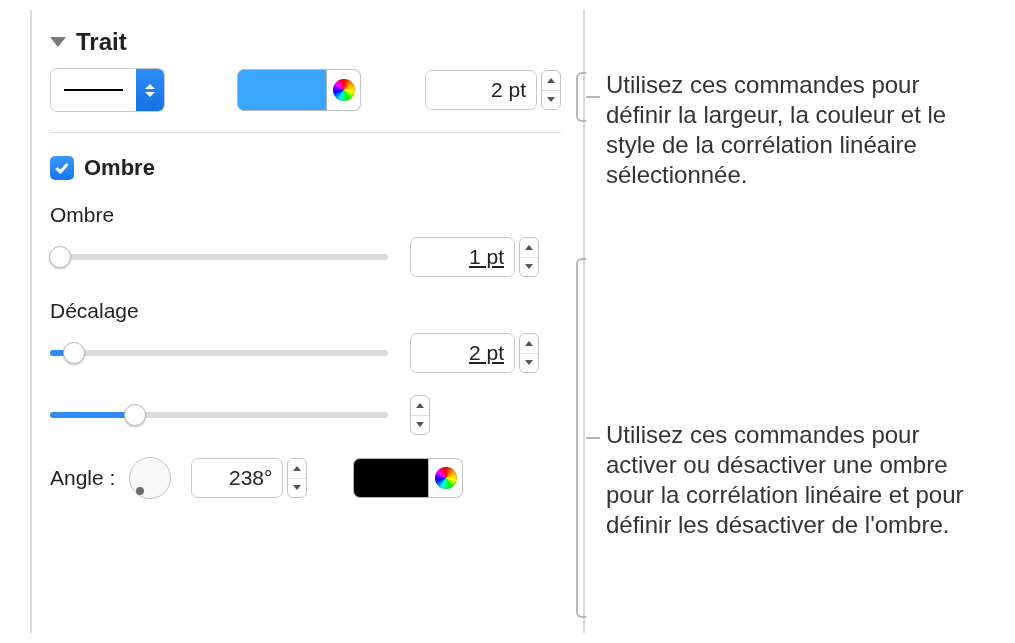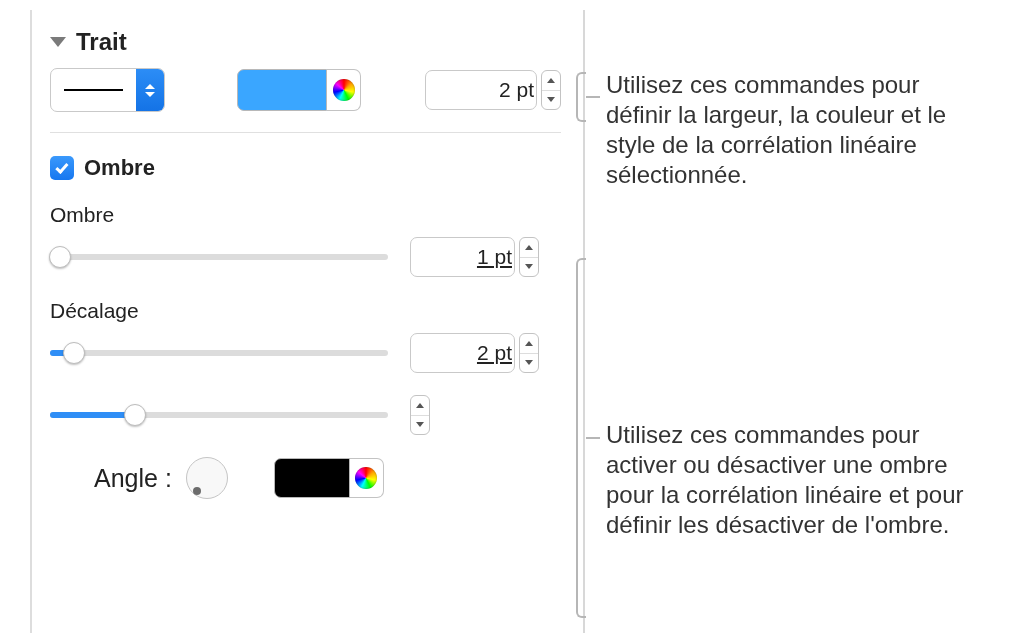--- a/index.html
+++ b/index.html
@@ -117,21 +117,21 @@
     gap: 4px;
   }
   .num-input {
     width: 105px; height: 40px;
     border: 1px solid #c9c9c9;
     border-radius: 7px;
     background: #fff;
     font-size: 21px;
     color: #222;
     text-align: right;
-    padding: 0 2px 0 4px;
+    padding: 0 10px 0 4px;
     font-family: inherit;
   }
   .num-input.wide { width: 112px; }
   .num-input.mini { width: 92px; }
   .stepper {
     width: 20px; height: 40px;
     border: 1px solid #c3c3c3;
     border-radius: 6px;
     display: flex; flex-direction: column;
     overflow: hidden;
@@ -200,21 +200,21 @@
     width: 22px; height: 22px; border-radius: 50%;
     background: #fff;
     border: 1px solid #bdbdbd;
     box-shadow: 0 1px 2px rgba(0,0,0,.25);
     transform: translate(-50%, -50%);
   }
   
   .angle-row {
     display: flex; align-items: center; gap: 14px;
   }
-  .angle-label { font-size: 25px; margin-left: 44px; }
+  .angle-label { font-size: 21px; }
   .angle-dial {
     width: 42px; height: 42px; border-radius: 50%;
     border: 1px solid #c5c5c5;
     background: #f8f8f8;
     position: relative;
   }
   .angle-dot {
     position: absolute;
     width: 8px; height: 8px; border-radius: 50%;
     background: #6c6c6c;
@@ -357,20 +357,31 @@
         </div>
       </div>
     </div>
   </div>
 
   <div class="angle-row">
     <span class="angle-label">Angle :</span>
     <div class="angle-dial">
       <span class="angle-dot"></span>
     </div>
+    <div class="num-field" style="margin-left:6px;">
+      <input class="num-input mini" value="238°" style="">
+      <div class="stepper">
+        <div class="half">
+            <span class="s-up"></span>
+          </div>
+        <div class="half">
+            <span class="s-down"></span>
+          </div>
+      </div>
+    </div>
     <div class="color-field small" style="margin-left:32px;">
       <span class="color-well" style="background:#000;"></span>
       <span class="color-picker-btn">
         <span class="color-wheel"></span>
       </span>
     </div>
   </div>
 
 </div>
 

